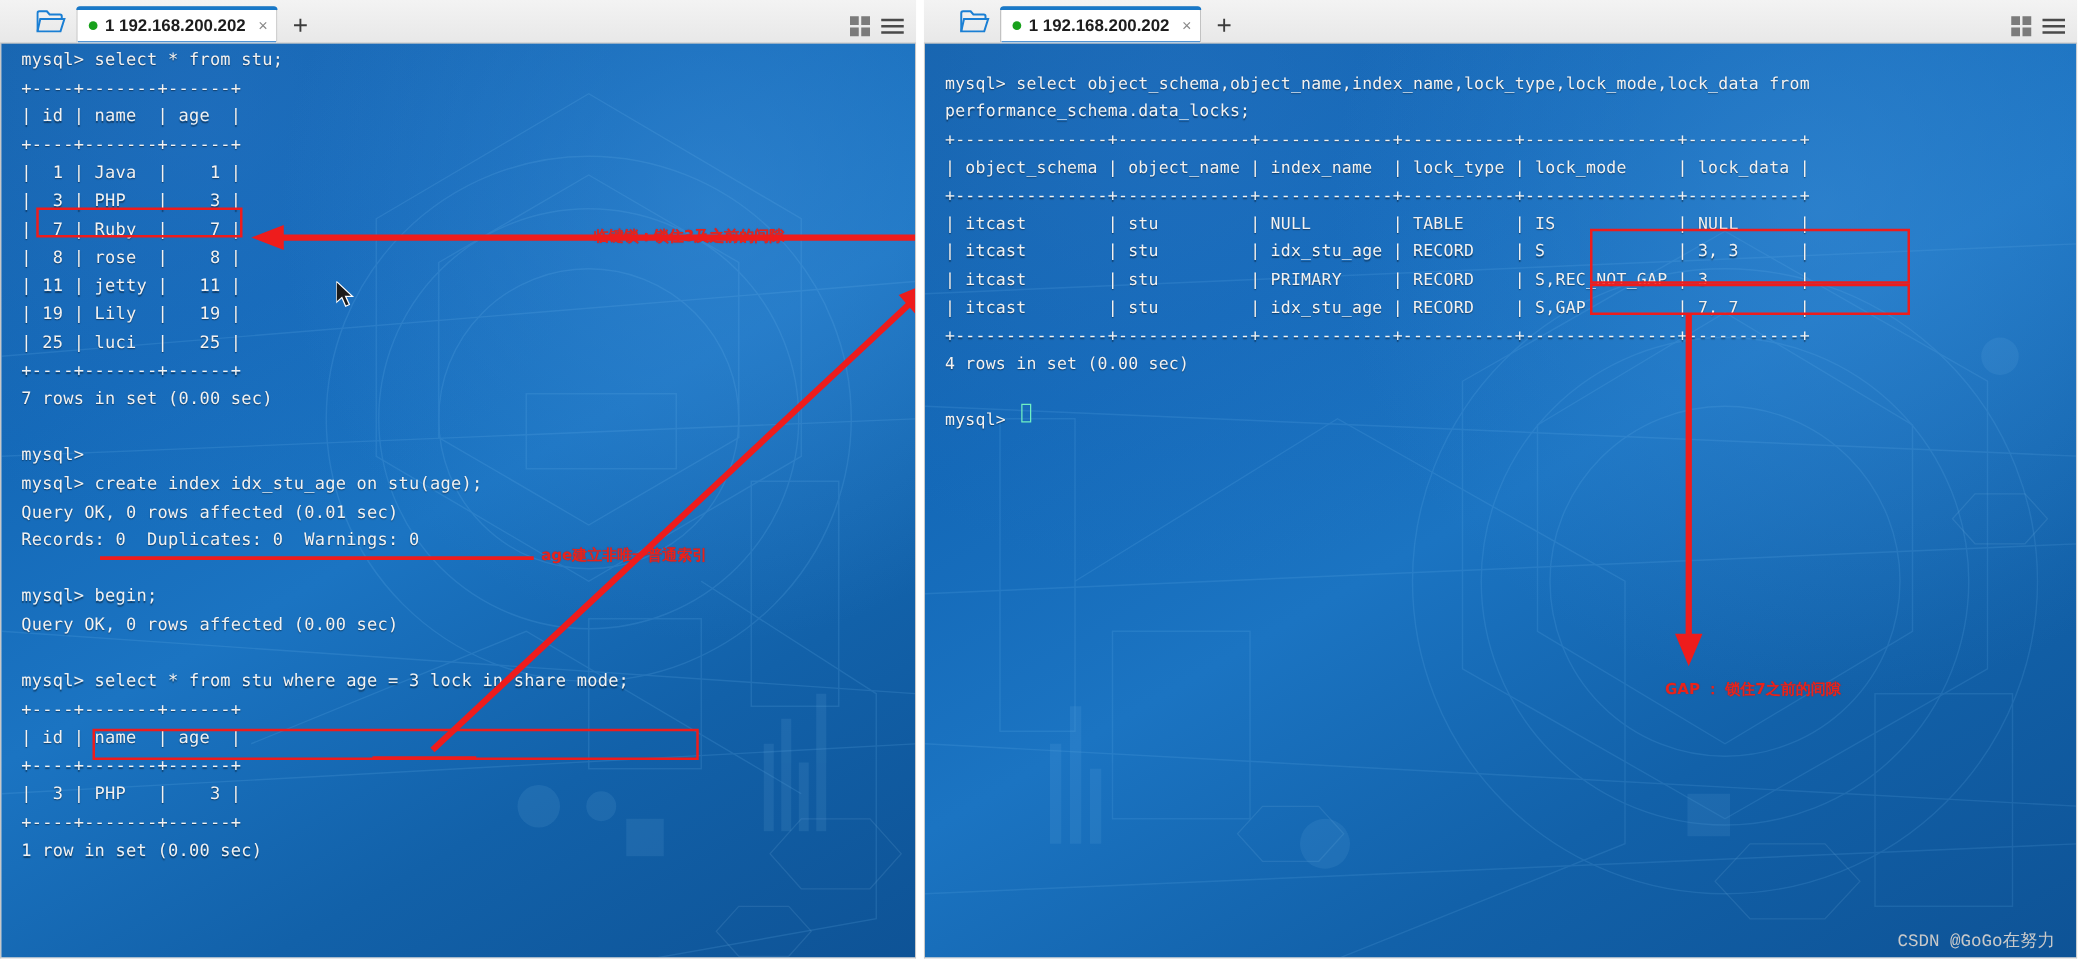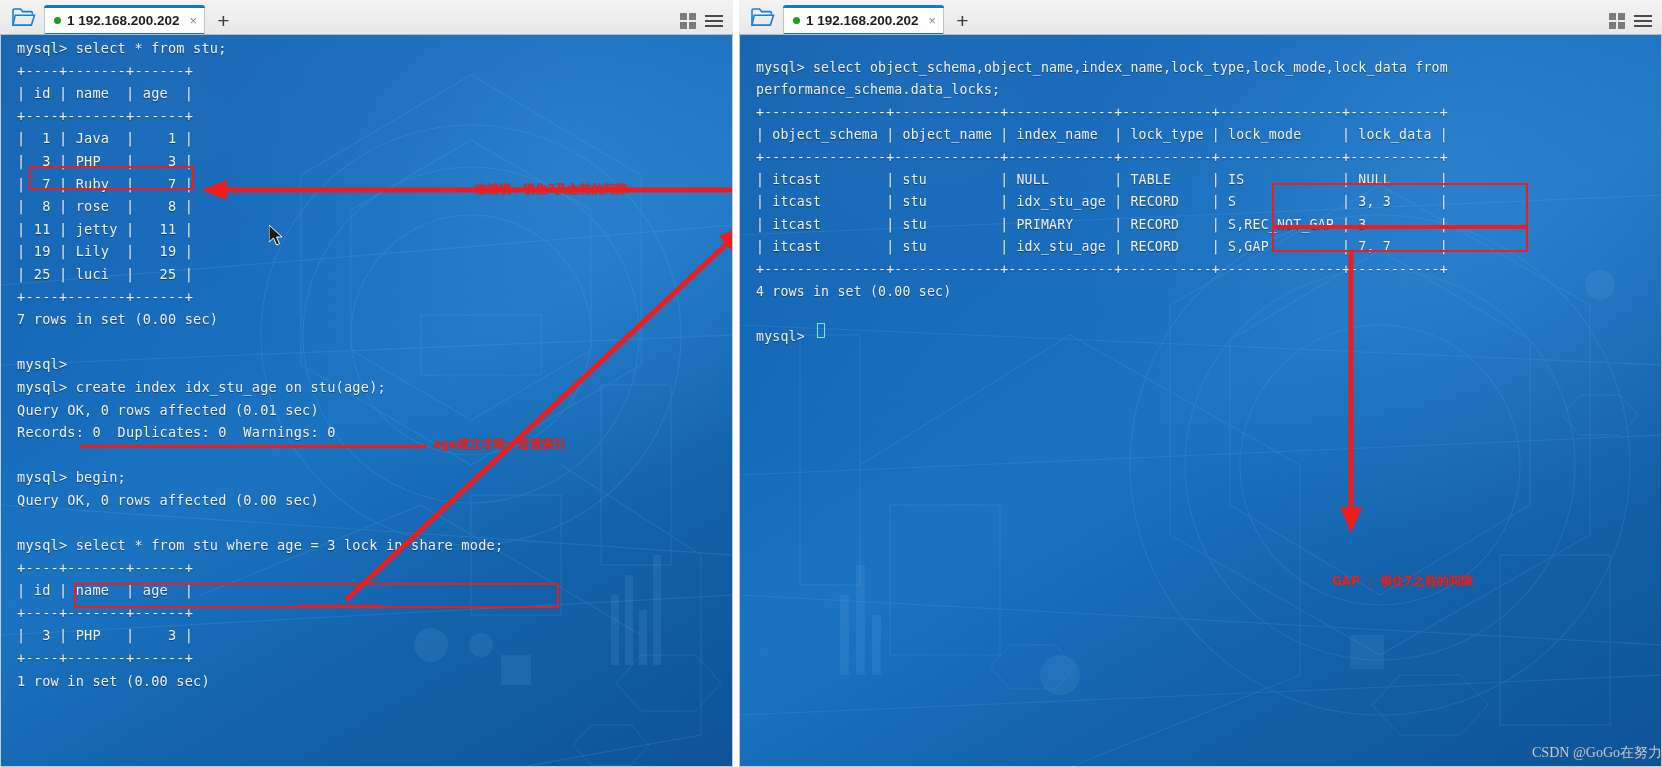--- a/index.html
+++ b/index.html
@@ -34,21 +34,21 @@
 
   
   .tabbar {
     height: 35px;
     min-height: 35px;
     background: linear-gradient(#f3f3f3, #e8e8e8);
     border-bottom: 1px solid #b9b9b9;
     display: flex;
     align-items: flex-end;
     position: relative;
-    padding-left: 4px;
+    padding-left: 21px;
   }
   .folder-btn {
     width: 40px; height: 33px;
     display: flex; align-items: center; justify-content: center;
     cursor: pointer;
   }
   .folder-ico { width: 24px; height: 19px; display:block; }
 
   .tab {
     height: 29px;
@@ -177,26 +177,26 @@
     white-space: nowrap;
     text-shadow: 0 0 1px rgba(160,0,0,.4);
   }
 
   
   .cursor-arrow { position:absolute; z-index:25; }
 
   
   .watermark {
     position: absolute;
-    right: 0;
+    right: 18px;
     bottom: 5px;
     z-index: 30;
     font-size: 14px;
     color: #c9c9c9;
-    font-family: Liberation Serif, serif;
+    font-family: Liberation Mono, monospace;
   }
 </style>
 </head>
 <body>
 
 <div id="root">
 
   <div class="win win-left">
 
     <div class="tabbar">
@@ -417,19 +417,19 @@
 
         <div class="ann-box" style="left:532px; top:148px; width:256px; height:44px;"></div>
 
         <div class="ann-box" style="left:532px; top:192px; width:256px; height:25px;"></div>
 
         <svg class="cursor-arrow" width="30" height="290" style="left:596px; top:216px;">
           <line x1="15" y1="0" x2="15" y2="262" stroke="#ee1c1c" stroke-width="5"></line>
           <polygon points="15,282 4,256 26,256" fill="#ee1c1c"></polygon>
         </svg>
 
-        <div class="ann-text" style="left:592px; top:538px;">GAP ： 锁住7之前的间隙</div>
+        <div class="ann-text" style="left:592px; top:508px;">GAP ： 锁住7之前的间隙</div>
       </div>
     </div>
   </div>
 
   <div class="watermark">CSDN @GoGo在努力</div>
 </div>
 
 </body></html>

